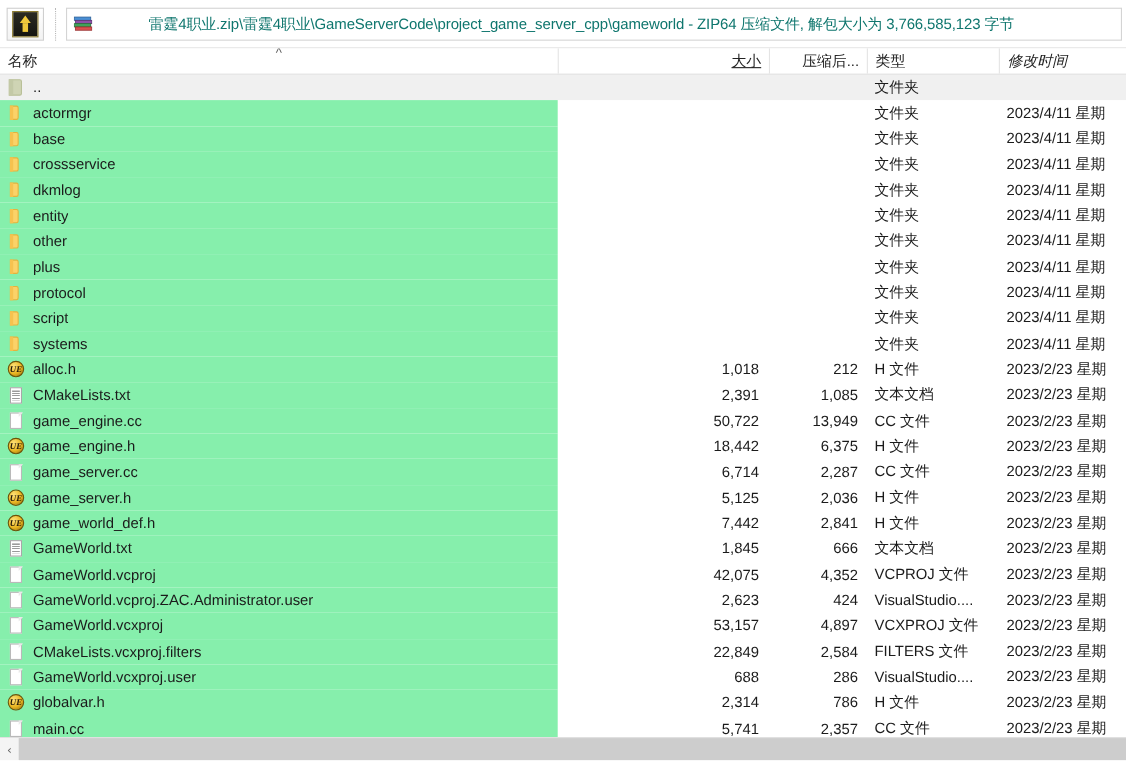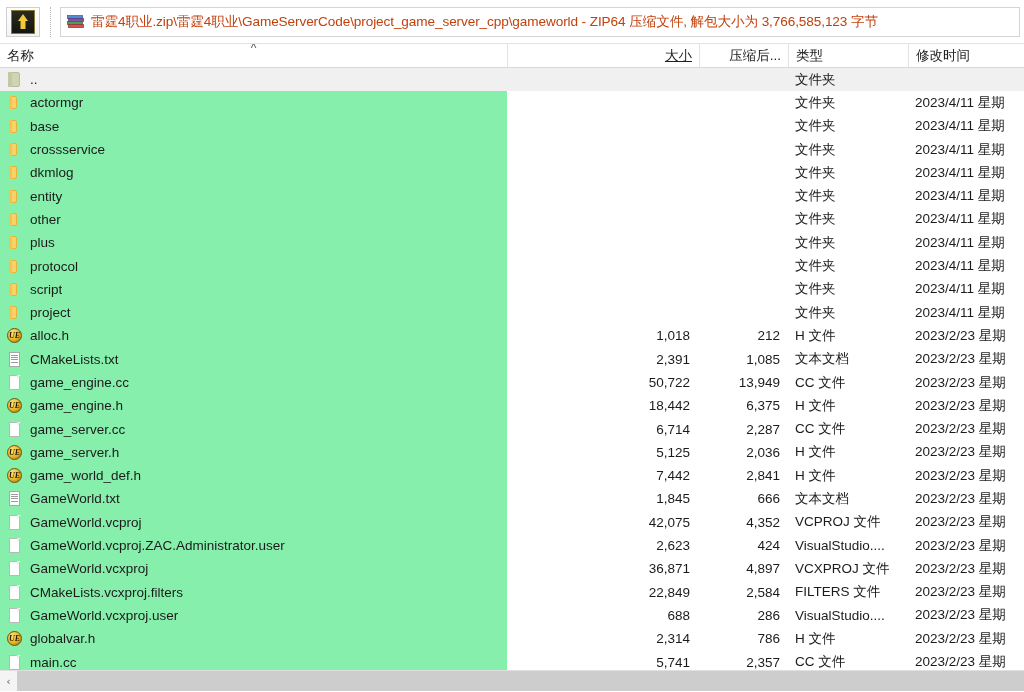--- a/index.html
+++ b/index.html
@@ -92,23 +92,24 @@
     width: 17px;
     height: 15px;
     flex: 0 0 auto;
     margin-right: 7px;
     position: relative;
     display: block;
   }
   .addr-text {
     white-space: nowrap;
     font-size: 13.6px;
-    color: #c2410c;
+    color: #0f766e;
     overflow: hidden;
     letter-spacing: -0.1px;
+    margin-left: 44px;
   }
 
   
   .hdr {
     height: 24px;
     box-sizing: border-box;
     background: #ffffff;
     border-bottom: 1px solid #d8d8d8;
     display: flex;
     position: relative;
@@ -133,21 +134,21 @@
     transform: translateX(-50%);
     font-size: 12px;
     color: #5a5a5a;
     line-height: 12px;
     pointer-events: none;
   }
   .c-name { width: 507px; }
   .c-size { width: 192px; justify-content: flex-end; text-decoration: underline; }
   .c-comp { width: 89px; justify-content: flex-end; }
   .c-type { width: 120px; }
-  .c-date { flex: 1 1 auto; }
+  .c-date { flex: 1 1 auto; font-style: italic; }
 
   
   .list {
     position: relative;
     height: 602px;
     background: #ffffff;
     overflow: hidden;
   }
   .row {
     height: 23.3px;
@@ -484,21 +485,21 @@
         <span class="label">script</span>
       </div>
       <div class="sizecell"></div>
       <div class="compcell"></div>
       <div class="typecell">文件夹</div>
       <div class="datecell">2023/4/11 星期</div>
     </div>
     <div class="row">
       <div class="namecell">
         <span class="ico ico-folder"></span>
-        <span class="label">project</span>
+        <span class="label">systems</span>
       </div>
       <div class="sizecell"></div>
       <div class="compcell"></div>
       <div class="typecell">文件夹</div>
       <div class="datecell">2023/4/11 星期</div>
     </div>
     <div class="row">
       <div class="namecell">
         <span class="ico ico-ue"></span>
         <span class="label">alloc.h</span>
@@ -596,21 +597,21 @@
       <div class="sizecell">2,623</div>
       <div class="compcell">424</div>
       <div class="typecell">VisualStudio....</div>
       <div class="datecell">2023/2/23 星期</div>
     </div>
     <div class="row">
       <div class="namecell">
         <span class="ico ico-doc"></span>
         <span class="label">GameWorld.vcxproj</span>
       </div>
-      <div class="sizecell">36,871</div>
+      <div class="sizecell">53,157</div>
       <div class="compcell">4,897</div>
       <div class="typecell">VCXPROJ 文件</div>
       <div class="datecell">2023/2/23 星期</div>
     </div>
     <div class="row">
       <div class="namecell">
         <span class="ico ico-doc"></span>
         <span class="label">CMakeLists.vcxproj.filters</span>
       </div>
       <div class="sizecell">22,849</div>

